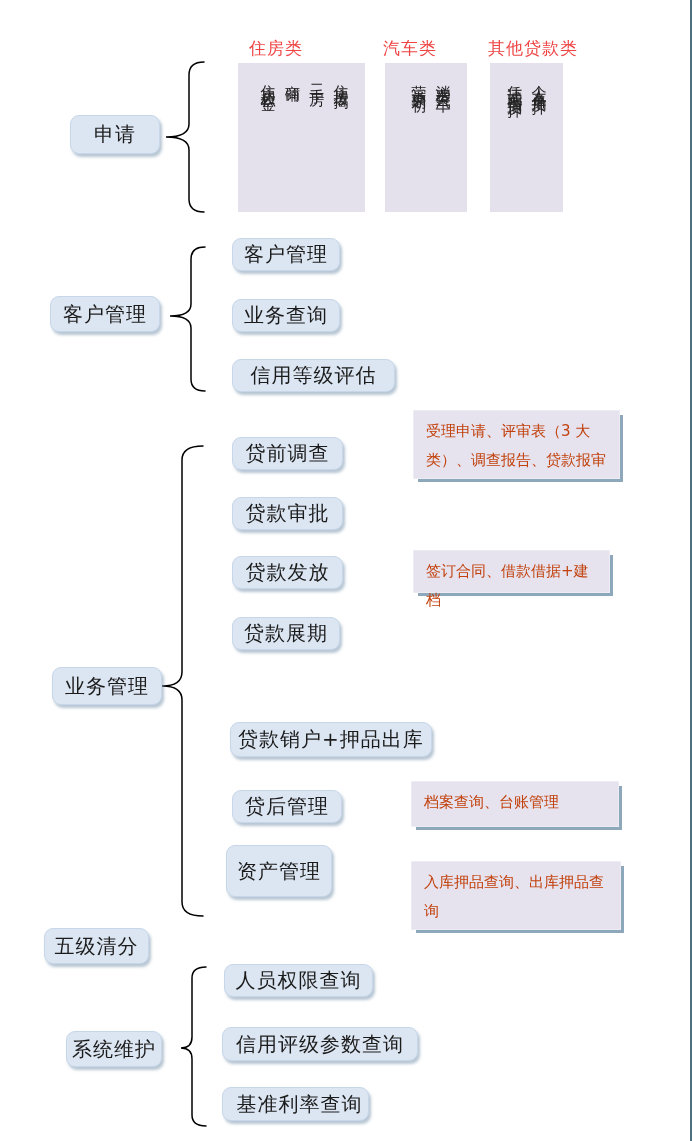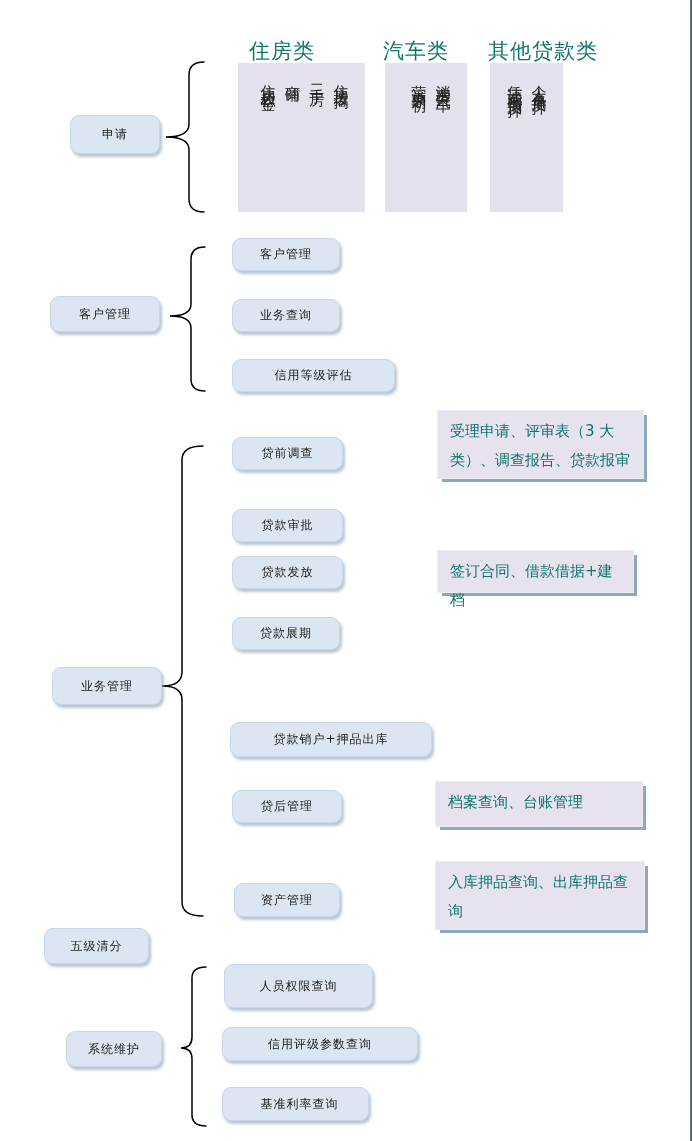--- a/index.html
+++ b/index.html
@@ -1,39 +1,39 @@
 <!DOCTYPE html>
 <html><head>
 <meta charset="utf-8">
 <style>
   html,body{margin:0;padding:0;background:#ffffff;}
   .canvas{
     position:relative;width:693px;height:1141px;background:#ffffff;
     font-family:"DejaVu Sans",sans-serif;overflow:hidden;color:#1b1b1b;
   }
   .vline{position:absolute;top:0;right:1px;width:2px;height:1141px;background:#50707f;}
-  .cat-header{position:absolute;color:#0f766e;font-size:21px;letter-spacing:1px;white-space:nowrap;text-align:right;}
+  .cat-header{position:absolute;color:#ef4444;font-size:17px;letter-spacing:1px;white-space:nowrap;text-align:right;}
   .vbox{
     position:absolute;background:#e5e1ec;box-sizing:border-box;
     writing-mode:vertical-rl;text-orientation:upright;
     font-size:15px;line-height:1.62;letter-spacing:3px;color:#222;
     padding:10px 12px 0 0;
   }
   .vcol{display:block;}
   .node{
     position:absolute;background:#dce6f2;border:1px solid #c7d7e9;border-radius:9px;
     box-shadow:2px 3px 3px rgba(124,152,174,0.55);
     display:flex;align-items:center;justify-content:center;
-    font-size:12px;letter-spacing:1px;box-sizing:border-box;white-space:nowrap;
+    font-size:20px;letter-spacing:1px;box-sizing:border-box;white-space:nowrap;
   }
   .note{
     position:absolute;background:#e6e2ee;border:1px solid #edebf3;
     box-shadow:4px 4px 0 -1px #8ea8bb;
-    font-size:15px;line-height:29px;color:#0f766e;
-    padding:6px 10px 5px 12px;box-sizing:border-box;margin-left:24px;
+    font-size:15px;line-height:29px;color:#c2410c;
+    padding:6px 10px 5px 12px;box-sizing:border-box;
   }
   .brace{position:absolute;}
 </style>
 </head>
 <body>
 
 <div class="canvas">
 
   <div class="vline"></div>
 
@@ -78,29 +78,29 @@
   <div class="node" style="left:50px;top:296px;width:110px;height:36px;">客户管理</div>
   <div class="node" style="left:52px;top:667px;width:110px;height:38px;">业务管理</div>
   <div class="node" style="left:44px;top:928px;width:105px;height:36px;">五级清分</div>
   <div class="node" style="left:66px;top:1031px;width:96px;height:36px;">系统维护</div>
 
   <div class="node" style="left:232px;top:238px;width:108px;height:33px;">客户管理</div>
   <div class="node" style="left:232px;top:299px;width:108px;height:33px;">业务查询</div>
   <div class="node" style="left:232px;top:437px;width:111px;height:33px;">贷前调查</div>
 
   <div class="node" style="left:232px;top:359px;width:163px;height:33px;">信用等级评估</div>
-  <div class="node" style="left:232px;top:497px;width:111px;height:33px;margin-top:12px;">贷款审批</div>
+  <div class="node" style="left:232px;top:497px;width:111px;height:33px;">贷款审批</div>
   <div class="node" style="left:232px;top:556px;width:111px;height:33px;">贷款发放</div>
   <div class="node" style="left:232px;top:617px;width:108px;height:33px;">贷款展期</div>
   <div class="node" style="left:230px;top:722px;width:202px;height:35px;">贷款销户+押品出库</div>
   <div class="node" style="left:232px;top:790px;width:110px;height:33px;">贷后管理</div>
-  <div class="node" style="left:226px;top:883px;width:106px;height:34px;margin-left:8px;">资产管理</div>
+  <div class="node" style="left:226px;top:845px;width:106px;height:52px;">资产管理</div>
 
   <div class="note" style="left:413px;top:410px;width:207px;height:69px;">受理申请、评审表（3 大类）、调查报告、贷款报审</div>
   <div class="note" style="left:413px;top:550px;width:197px;height:43px;">签订合同、借款借据+建档</div>
   <div class="note" style="left:411px;top:781px;width:208px;height:46px;">档案查询、台账管理</div>
   <div class="note" style="left:411px;top:861px;width:210px;height:69px;">入库押品查询、出库押品查询</div>
 
-  <div class="node" style="left:224px;top:964px;width:149px;height:44px;">人员权限查询</div>
+  <div class="node" style="left:224px;top:964px;width:149px;height:33px;">人员权限查询</div>
   <div class="node" style="left:222px;top:1027px;width:196px;height:34px;">信用评级参数查询</div>
   <div class="node" style="left:222px;top:1087px;width:147px;height:34px;padding-left:8px;">基准利率查询</div>
 
 </div>
 
 </body></html>

